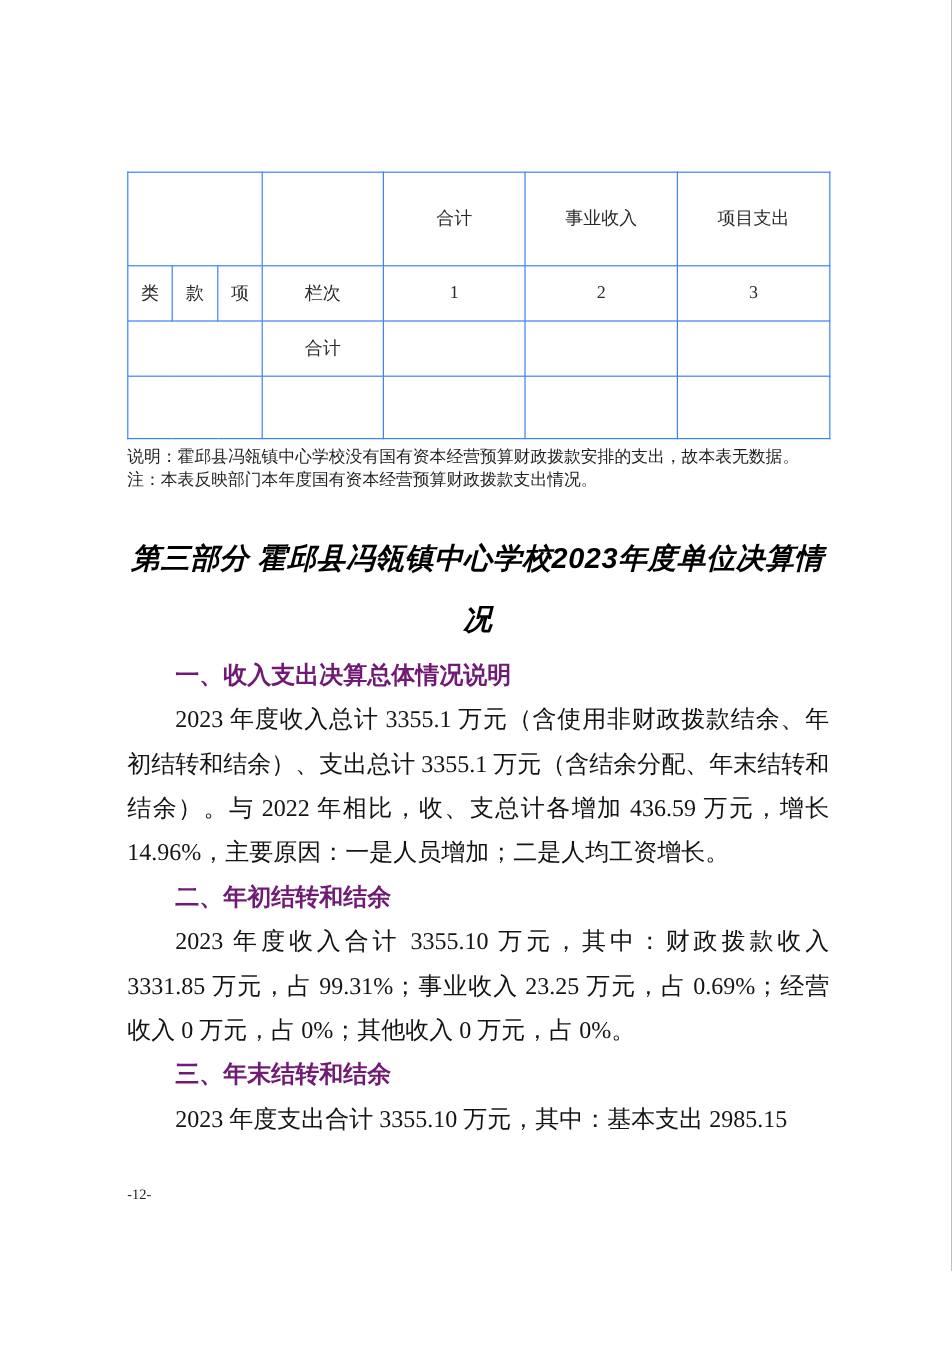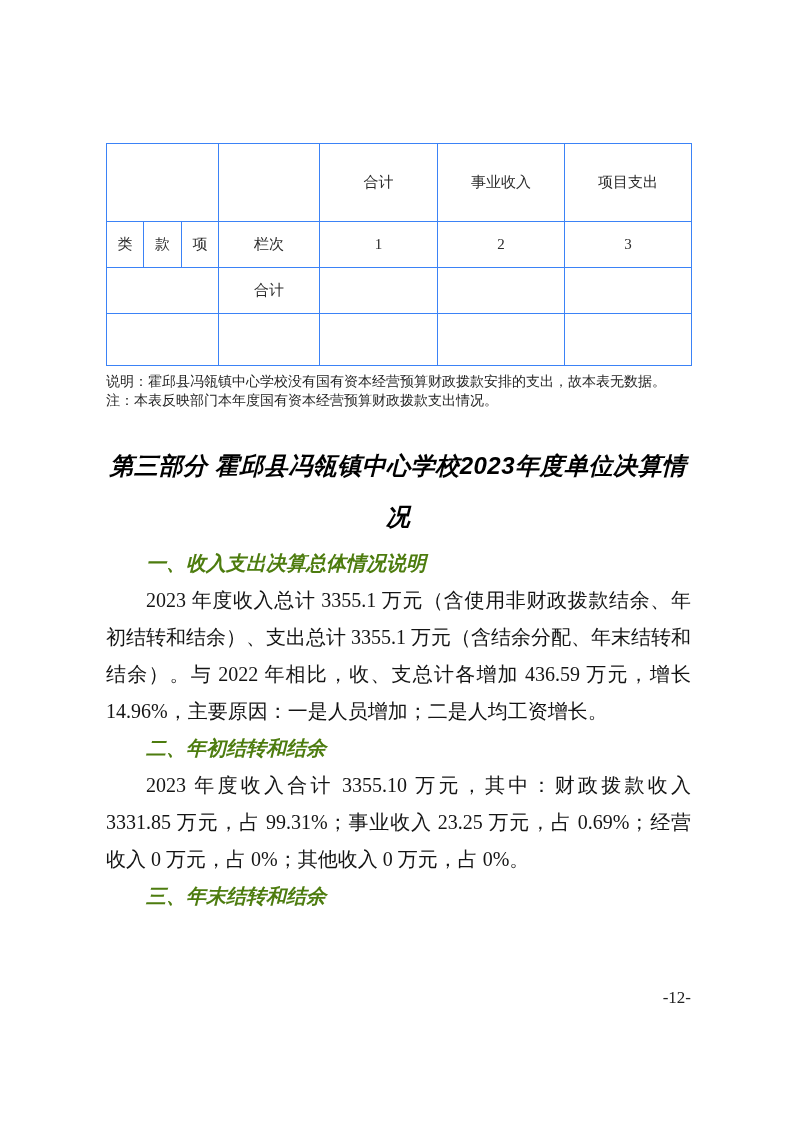--- a/index.html
+++ b/index.html
@@ -73,37 +73,36 @@
     top: 545px;
     width: 585px;
     font-size: 20px;
     line-height: 37px;
     color: #141414;
   }
   .section-title {
     font-family: "Liberation Sans", "DejaVu Sans", sans-serif;
     font-weight: bold;
     text-indent: 2em;
-    color: #4d7c0f;
-    font-style: italic;
+    color: #701a75;
   }
   .section-para {
     text-indent: 2em;
     text-align: justify;
     text-justify: inter-ideograph;
   }
 
   
   .page-number {
     position: absolute;
     top: 988px;
     left: 106px;
     width: 585px;
-    text-align: right;
-    font-size: 17px;
+    text-align: left;
+    font-size: 12px;
     color: #222;
   }
 </style>
 </head>
 <body>
 
 <div class="page">
 
   <div class="budget-table-wrap">
     <table class="budget-table">
@@ -159,17 +158,18 @@
   <div class="part-heading">
     <div>第三部分 霍邱县冯瓴镇中心学校2023年度单位决算情况</div>
   </div>
 
   <div class="sections">
     <div class="section-title">一、收入支出决算总体情况说明</div>
     <div class="section-para">2023 年度收入总计 3355.1 万元（含使用非财政拨款结余、年初结转和结余）、支出总计 3355.1 万元（含结余分配、年末结转和结余）。与 2022 年相比，收、支总计各增加 436.59 万元，增长 14.96%，主要原因：一是人员增加；二是人均工资增长。</div>
     <div class="section-title">二、年初结转和结余</div>
     <div class="section-para">2023 年度收入合计 3355.10 万元，其中：财政拨款收入 3331.85 万元，占 99.31%；事业收入 23.25 万元，占 0.69%；经营收入 0 万元，占 0%；其他收入 0 万元，占 0%。</div>
     <div class="section-title">三、年末结转和结余</div>
+    <div class="section-para">2023 年度支出合计 3355.10 万元，其中：基本支出 2985.15</div>
   </div>
 
   <div class="page-number">-12-</div>
 
 </div>
 
 </body></html>

